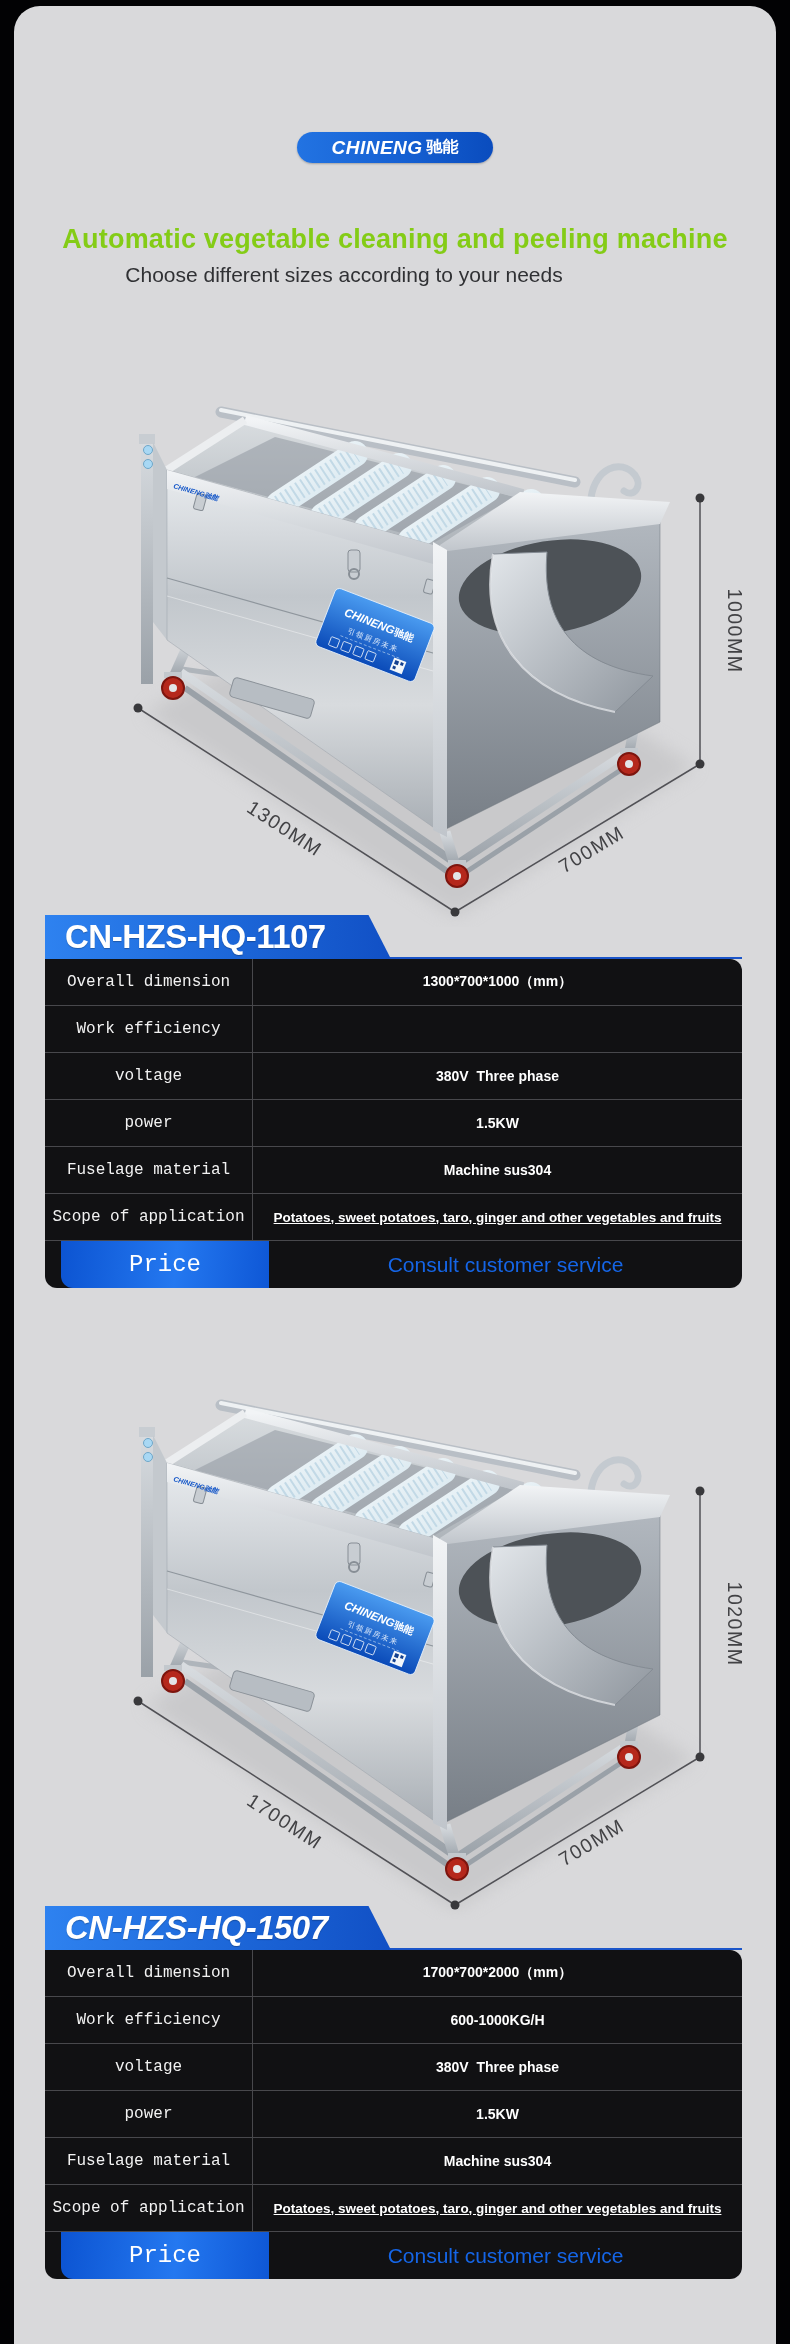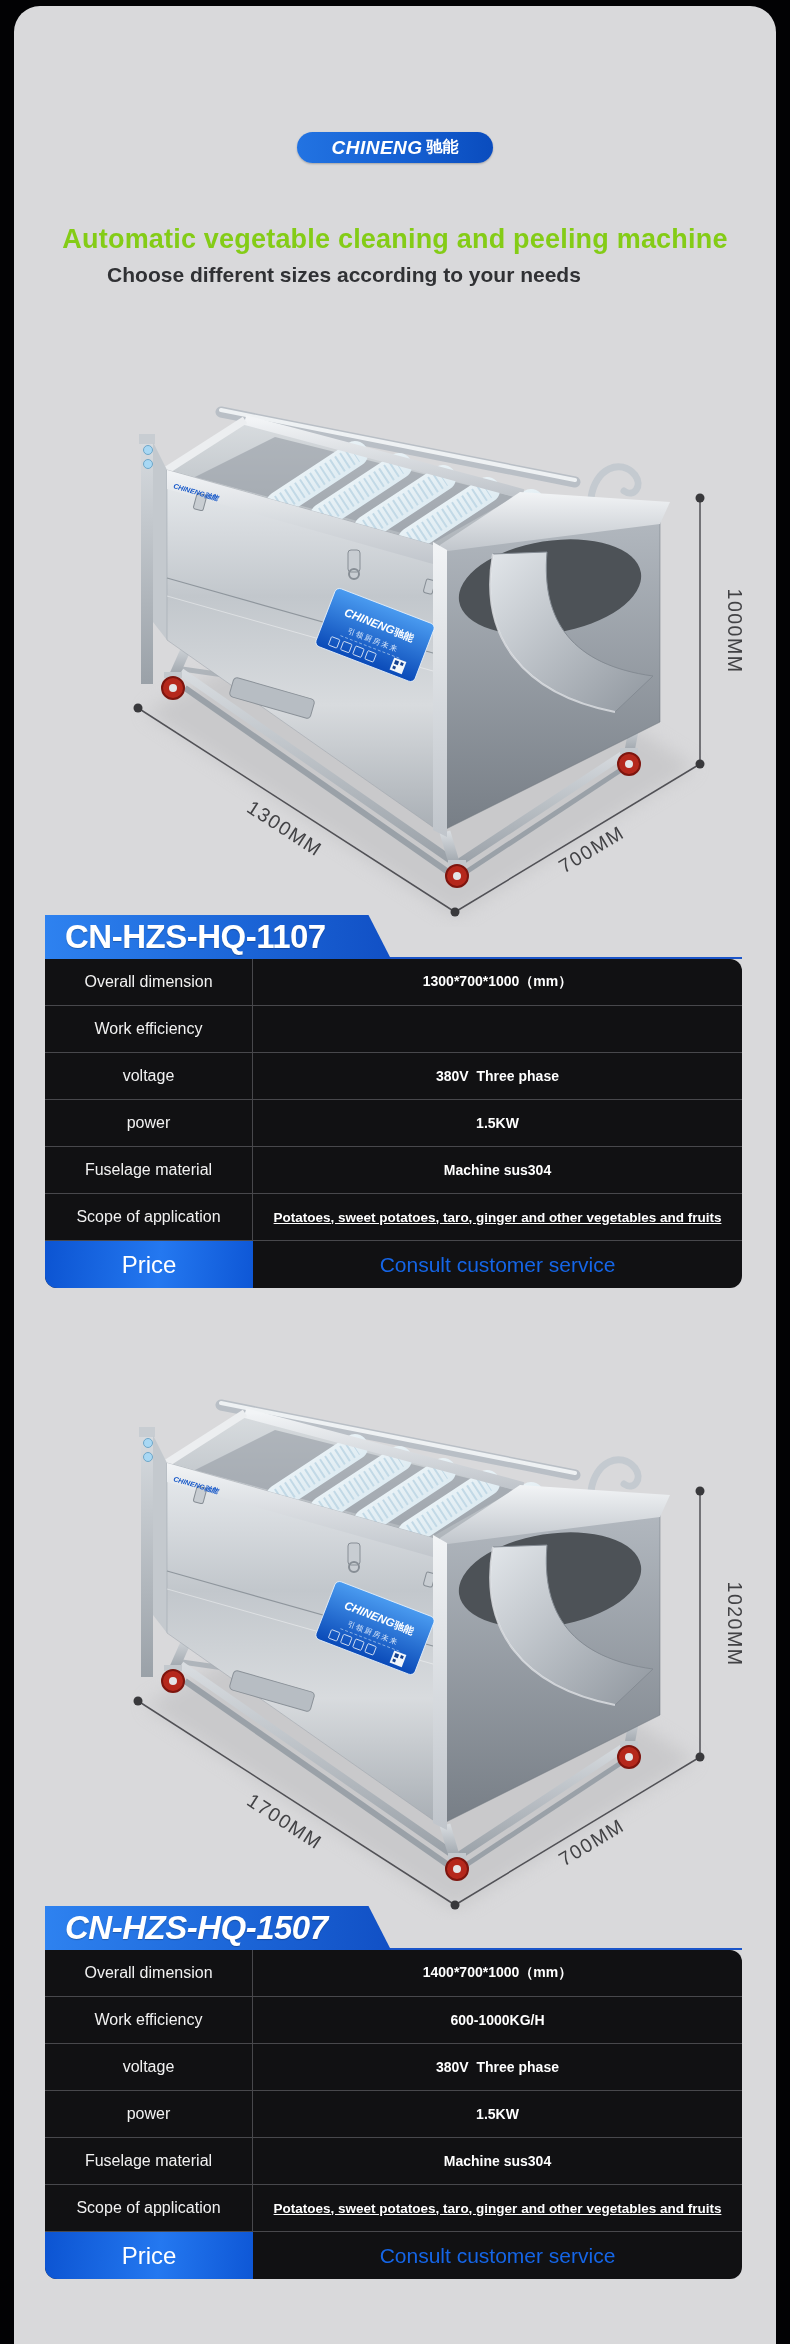--- a/index.html
+++ b/index.html
@@ -11,44 +11,44 @@
   
   .logo-pill{position:absolute;left:297px;top:132px;width:196px;height:31px;border-radius:16px;
         background:linear-gradient(90deg,#2273e2 0%,#1560d2 55%,#0a4cbe 100%);
         display:flex;align-items:center;justify-content:center;gap:4px;
         box-shadow:0 1px 2px rgba(0,0,0,.25);}
   .logo-en{color:#fff;font-size:19px;font-weight:800;font-style:italic;letter-spacing:.5px;}
   .logo-cn{color:#fff;font-size:16px;font-weight:700;}
   .title{position:absolute;left:0;top:224px;width:790px;text-align:center;
         font-size:27px;font-weight:600;color:#84cc16;letter-spacing:.2px;}
   .subtitle{position:absolute;left:0;top:263px;width:688px;text-align:center;
-        font-size:21px;font-weight:700;color:#303134;}
+        font-size:21px;font-weight:400;color:#303134;}
   
   .machine-wrap{position:absolute;left:95px;width:660px;height:545px;}
   .machine-wrap svg{display:block;}
   
   .model-header{position:absolute;left:45px;width:346px;height:44px;
         clip-path:polygon(0 0,93.5% 0,100% 100%,0 100%);
         background:linear-gradient(92deg,#2e82f0 0%,#1c66d8 55%,#1150c5 100%);
         display:flex;align-items:center;z-index:3;}
   .model-header span{color:#fff;font-size:33px;font-weight:800;letter-spacing:-.5px;
         padding-left:20px;white-space:nowrap;text-shadow:0 1px 1px rgba(0,0,0,.25);}
   
   .spec-table{position:absolute;left:45px;width:697px;background:#111113;
         border-radius:0 12px 12px 12px;z-index:2;}
   .spec-table::before{content:"";position:absolute;left:0;right:0;top:-2px;height:2px;
         background:#1b55c9;}
   .spec-row{display:flex;height:47px;border-bottom:1px solid #48484c;}
   .spec-row:last-child{border-bottom:none;}
   .spec-label{flex:0 0 208px;display:flex;align-items:center;justify-content:center;
-        color:#f2f2f2;font-size:16px;border-right:1px solid #48484c;text-align:center;}
+        color:#f2f2f2;font-size:16px;border-right:1px solid #48484c;text-align:center;font-family:Liberation Mono, monospace;}
   .spec-value{flex:1;display:flex;align-items:center;justify-content:center;
         color:#fff;font-size:14px;font-weight:700;white-space:pre-wrap;text-align:center;}
   .spec-value.small{font-size:13.5px;padding:0 4px;text-decoration:underline;}
-  .price-row{height:47px;}
+  .price-row{height:47px;margin-left:16px;}
   .price-label{flex:0 0 208px;display:flex;align-items:center;justify-content:center;
         background:linear-gradient(95deg,#0c54d2 0%,#2478f0 55%,#0e57d6 100%);
         color:#fff;font-size:24px;font-weight:500;border-radius:0 0 0 12px;border-right:none;}
   .price-value{flex:1;display:flex;align-items:center;justify-content:center;
         color:#1565e6;font-size:21px;font-weight:400;cursor:pointer;}
   
   .dim-text{fill:#424245;font-size:19.5px;letter-spacing:1.5px;font-weight:500;
         font-family:"Liberation Sans",sans-serif;}
   .defs-holder{position:absolute;width:0;height:0;overflow:hidden;}
 </style>
@@ -295,21 +295,21 @@
     </svg>
   </div>
 
   <div class="model-header" style="top:1906px;font-style:italic;">
     <span>CN-HZS-HQ-1507</span>
   </div>
 
   <div class="spec-table" style="top:1950px;">
     <div class="spec-row">
       <div class="spec-label">Overall dimension</div>
-      <div class="spec-value">1400*700*1000（mm）</div>
+      <div class="spec-value">1700*700*2000（mm）</div>
     </div>
     <div class="spec-row">
       <div class="spec-label">Work efficiency</div>
       <div class="spec-value">600-1000KG/H</div>
     </div>
     <div class="spec-row">
       <div class="spec-label">voltage</div>
       <div class="spec-value">380V  Three phase</div>
     </div>
     <div class="spec-row">

